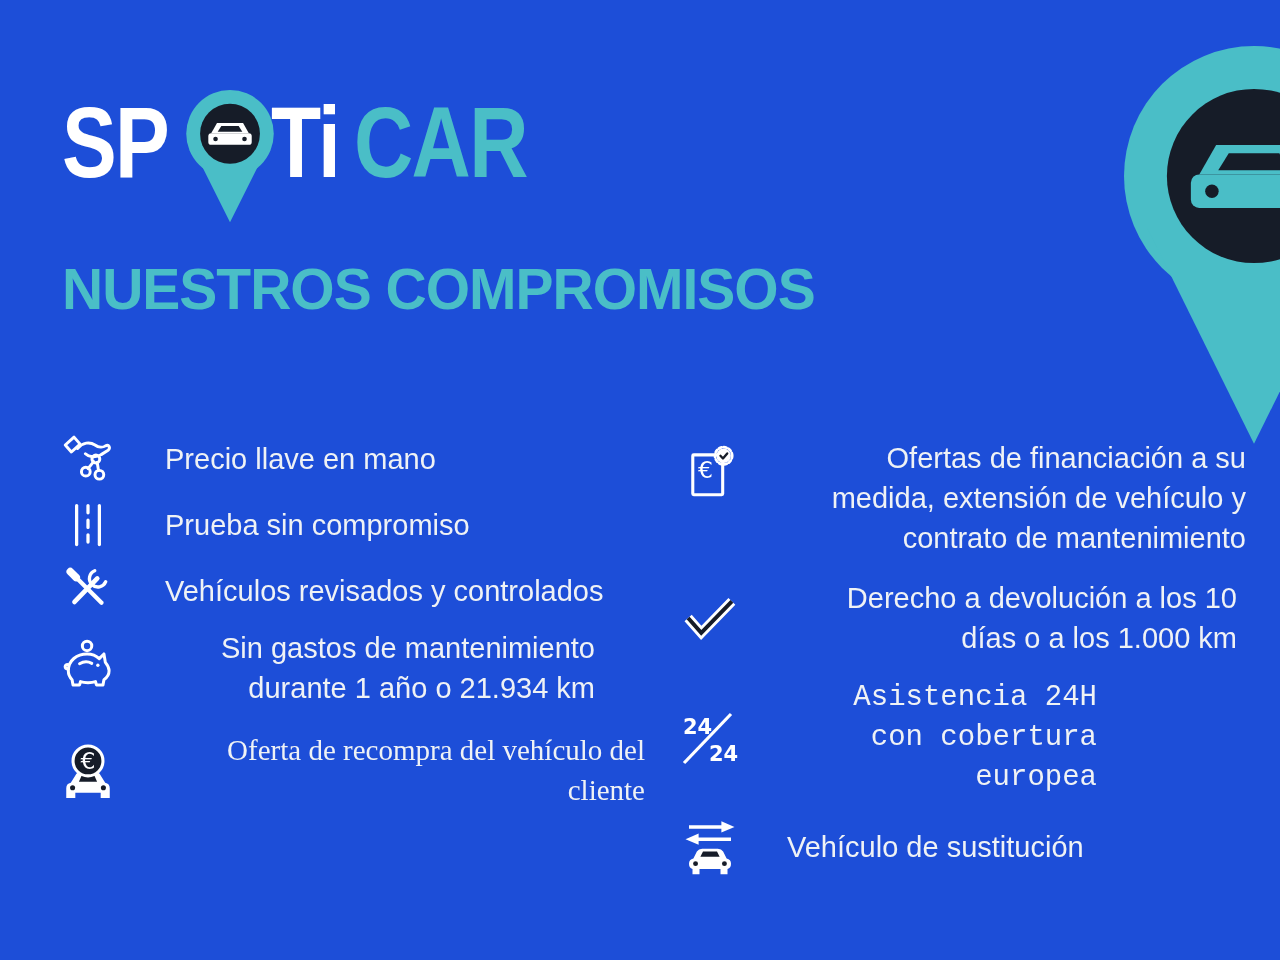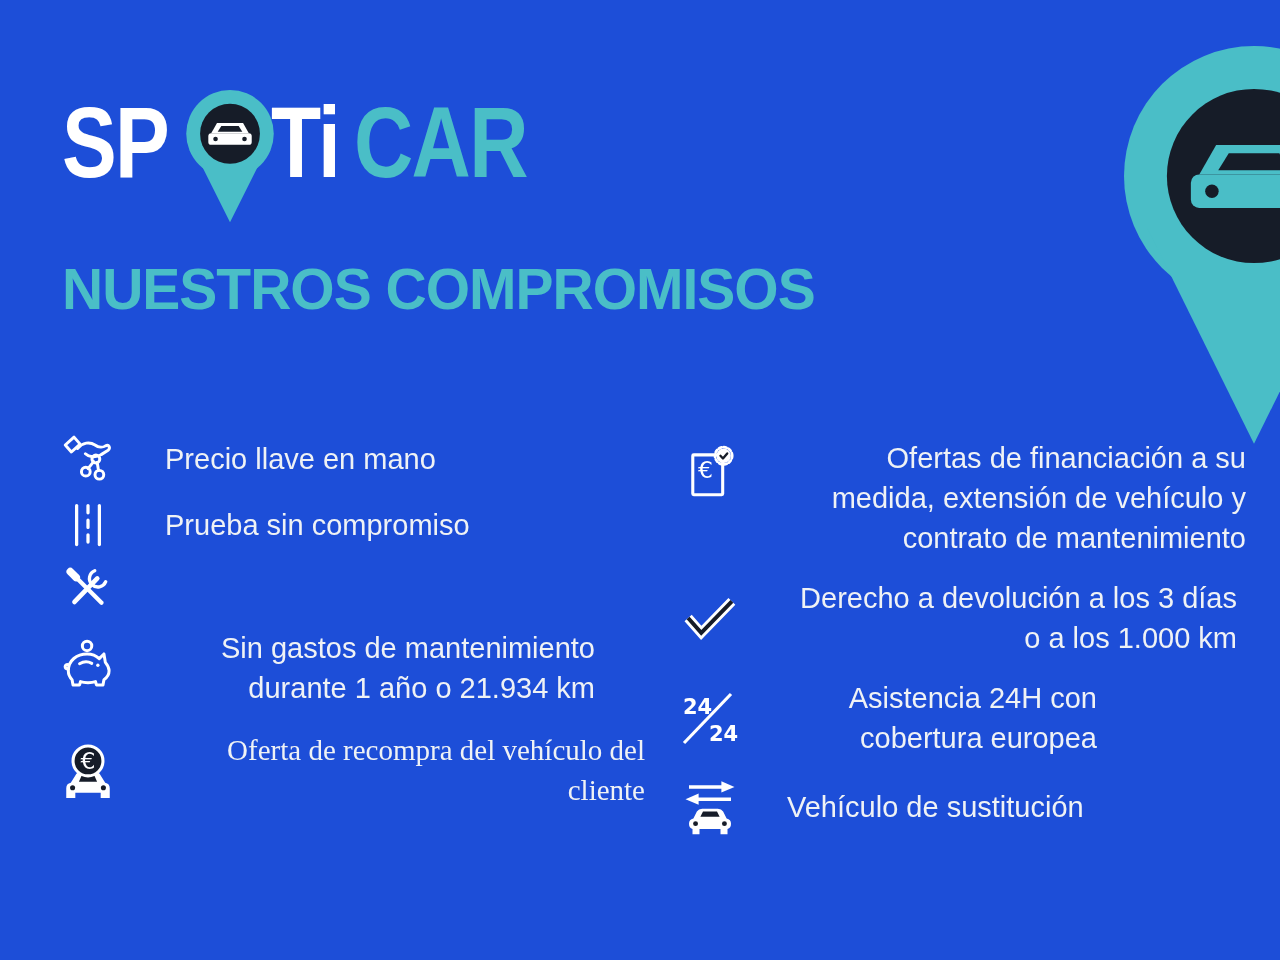--- a/index.html
+++ b/index.html
@@ -37,21 +37,21 @@
   .item{display:flex;align-items:center;min-height:56px;gap:23px;}
   .item .icon{
     width:60px;height:58px;flex:none;margin-right:24px;
     display:flex;align-items:center;justify-content:center;
   }
   .item .label{font-size:29px;line-height:40px;color:#EFF2F5;}
   .w430{max-width:430px;}
   .w480{max-width:480px;font-family:Liberation Serif, serif;}
   .w460{max-width:460px;}
   .w450{max-width:450px;}
-  .w310{max-width:310px;}
+  .w310{max-width:310px;font-family:Liberation Mono, monospace;}
   .mt14{margin-top:14px;}
   .icon-top{align-self:flex-start;margin-top:6px;}
   svg{display:block;}
   svg text{font-family:"DejaVu Sans","Liberation Sans",sans-serif;}
 </style>
 </head>
 <body>
 
 <div class="stage">
 
@@ -118,20 +118,21 @@
 
     <div class="item">
       <span class="icon">
         <svg width="54" height="54" viewBox="0 0 64 64" fill="none" stroke="#FFFFFF" stroke-linecap="round" stroke-linejoin="round">
           <path d="M40 8 A10 10 0 1 0 53 21" stroke-width="4"></path>
           <path d="M43 17 L16 45" stroke-width="5.5"></path>
           <path d="M11 9 L18 16" stroke-width="9"></path>
           <path d="M18 16 L48 46" stroke-width="5"></path>
         </svg>
       </span>
+      <span class="label">Vehículos revisados y controlados</span>
     </div>
 
 
     <div class="item">
       <span class="icon">
         <svg width="60" height="60" viewBox="0 0 64 64" fill="none" stroke="#FFFFFF" stroke-width="3.2" stroke-linecap="round" stroke-linejoin="round">
           <circle cx="31" cy="8.5" r="5"></circle>
           <path d="M11 35 C11 24 20 17 31 17 C37 17 41 19 44 22 L49 17 L50.5 26 C53 29 54.5 32 54.5 35 C54.5 39 52 42.5 49 44.5 L48 50 L41 50 L40 46.5 C36 48 28 48 24 46.5 L23 50 L16 50 L15 44.5 C12.5 42 11 38.5 11 35 Z"></path>
           <path d="M11 33 C6.5 33 6.5 27.5 11 28.5"></path>
           <circle cx="42.5" cy="29" r="1.8" fill="#FFFFFF" stroke="none"></circle>
@@ -172,21 +173,21 @@
       <span class="label w460">Ofertas de financiación a su medida, extensión de vehículo y contrato de mantenimiento</span>
     </div>
 
     <div class="item">
       <span class="icon">
         <svg width="56" height="52" viewBox="0 0 64 56" fill="none">
           <path d="M7 28 L22 45 L57 9" stroke="#FFFFFF" stroke-width="11" stroke-linecap="butt" stroke-linejoin="miter"></path>
           <path d="M7 28 L22 45 L57 9" stroke="#161C28" stroke-width="4.5" stroke-linecap="butt" stroke-linejoin="miter"></path>
         </svg>
       </span>
-      <span class="label w450">Derecho a devolución a los 3 días o a los 1.000 km</span>
+      <span class="label w450">Derecho a devolución a los 10 días o a los 1.000 km</span>
     </div>
 
     <div class="item">
       <span class="icon">
         <svg width="56" height="58" viewBox="0 0 56 58">
           <text x="1" y="25" font-size="21" font-weight="bold" fill="#FFFFFF">24</text>
           <line x1="2" y1="54" x2="49" y2="5" stroke="#FFFFFF" stroke-width="3.2"></line>
           <text x="27" y="52" font-size="21" font-weight="bold" fill="#FFFFFF">24</text>
         </svg>
       </span>

